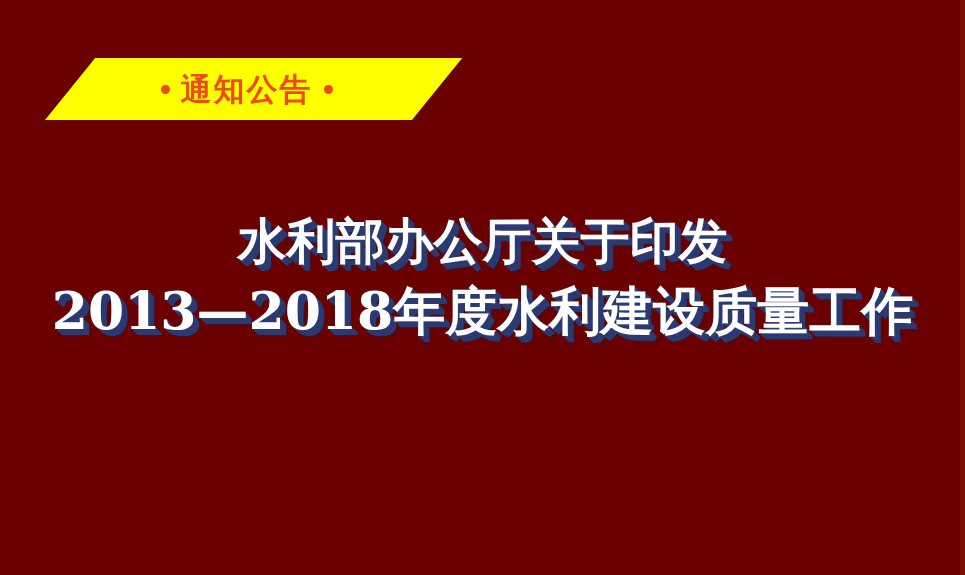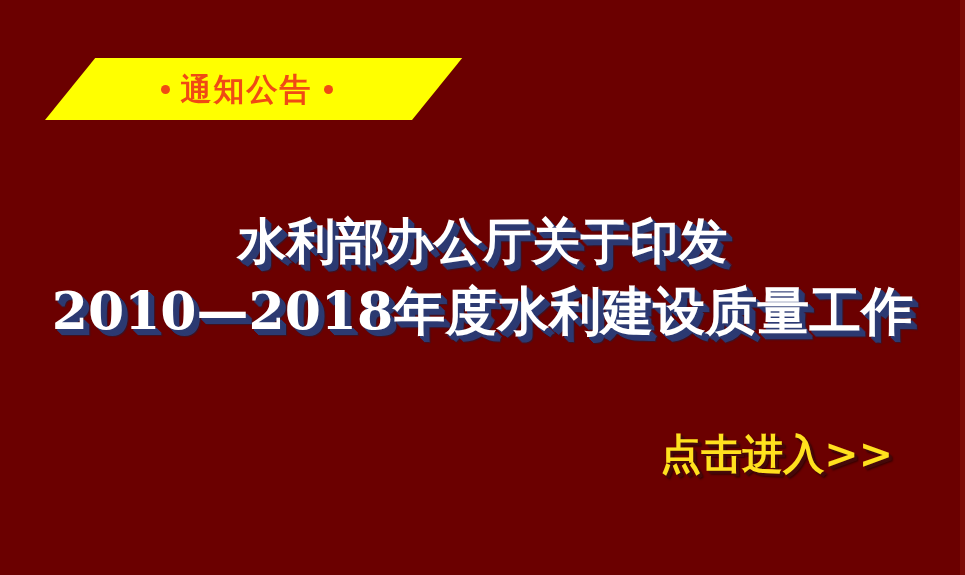--- a/index.html
+++ b/index.html
@@ -127,18 +127,17 @@
 
   <div id="ribbon"></div>
   <div id="ribbon-label-wrap">
     <span class="ribbon-dot"></span>
     <span id="ribbon-label">通知公告</span>
     <span class="ribbon-dot"></span>
   </div>
 
   <div id="headline">
     <div class="headline-line">水利部办公厅关于印发</div>
-    <div class="headline-line wide">2010—2018年度水利建设质量工作</div>
+    <div class="headline-line wide">2013—2018年度水利建设质量工作</div>
   </div>
 
-  <div id="cta">点击进入&gt;&gt;</div>
 
 </div>
 
 </body></html>

